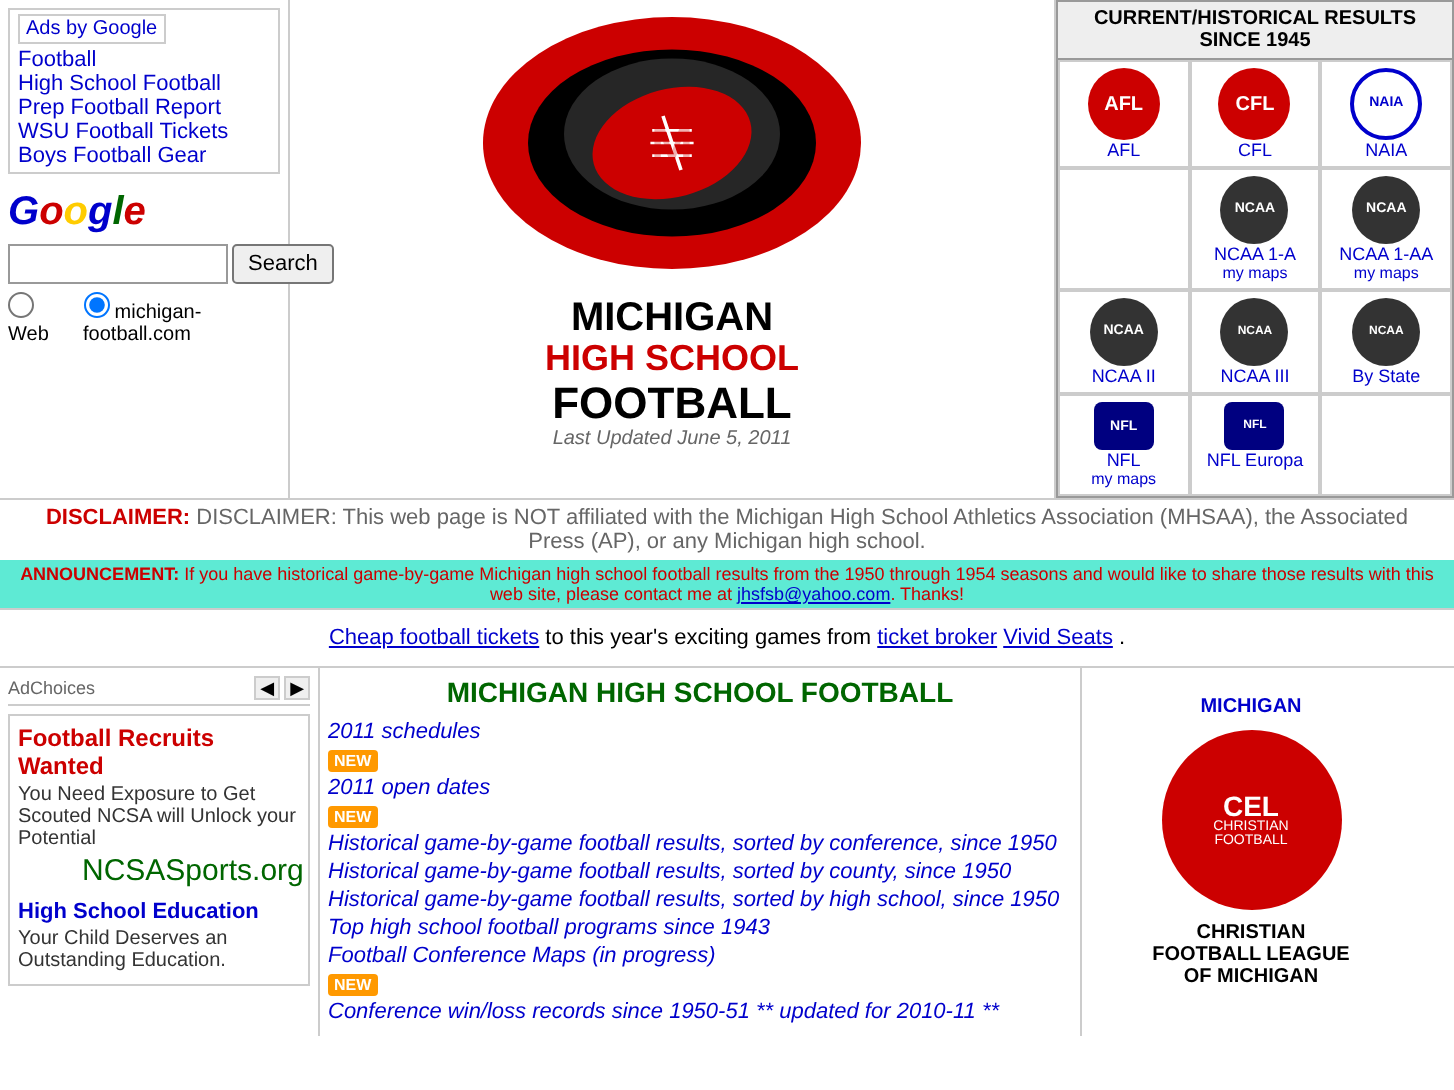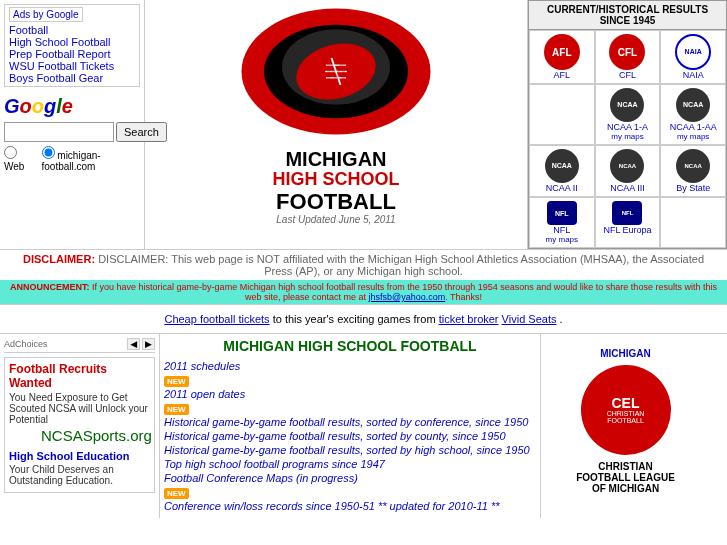--- a/index.html
+++ b/index.html
@@ -243,21 +243,21 @@
       <div>
         <a href="#">Historical game-by-game football results, sorted by conference, since 1950</a>
       </div>
       <div>
         <a href="#">Historical game-by-game football results, sorted by county, since 1950</a>
       </div>
       <div>
         <a href="#">Historical game-by-game football results, sorted by high school, since 1950</a>
       </div>
       <div>
-        <a href="#">Top high school football programs since 1947</a>
+        <a href="#">Top high school football programs since 1943</a>
       </div>
       <div>
         <a href="#">Football Conference Maps (in progress)</a>
         <span class="new-badge">NEW</span>
       </div>
       <div>
         <a href="#">Conference win/loss records since 1950-51 ** updated for 2010-11 **</a>
       </div>
     </div>
   </div>

